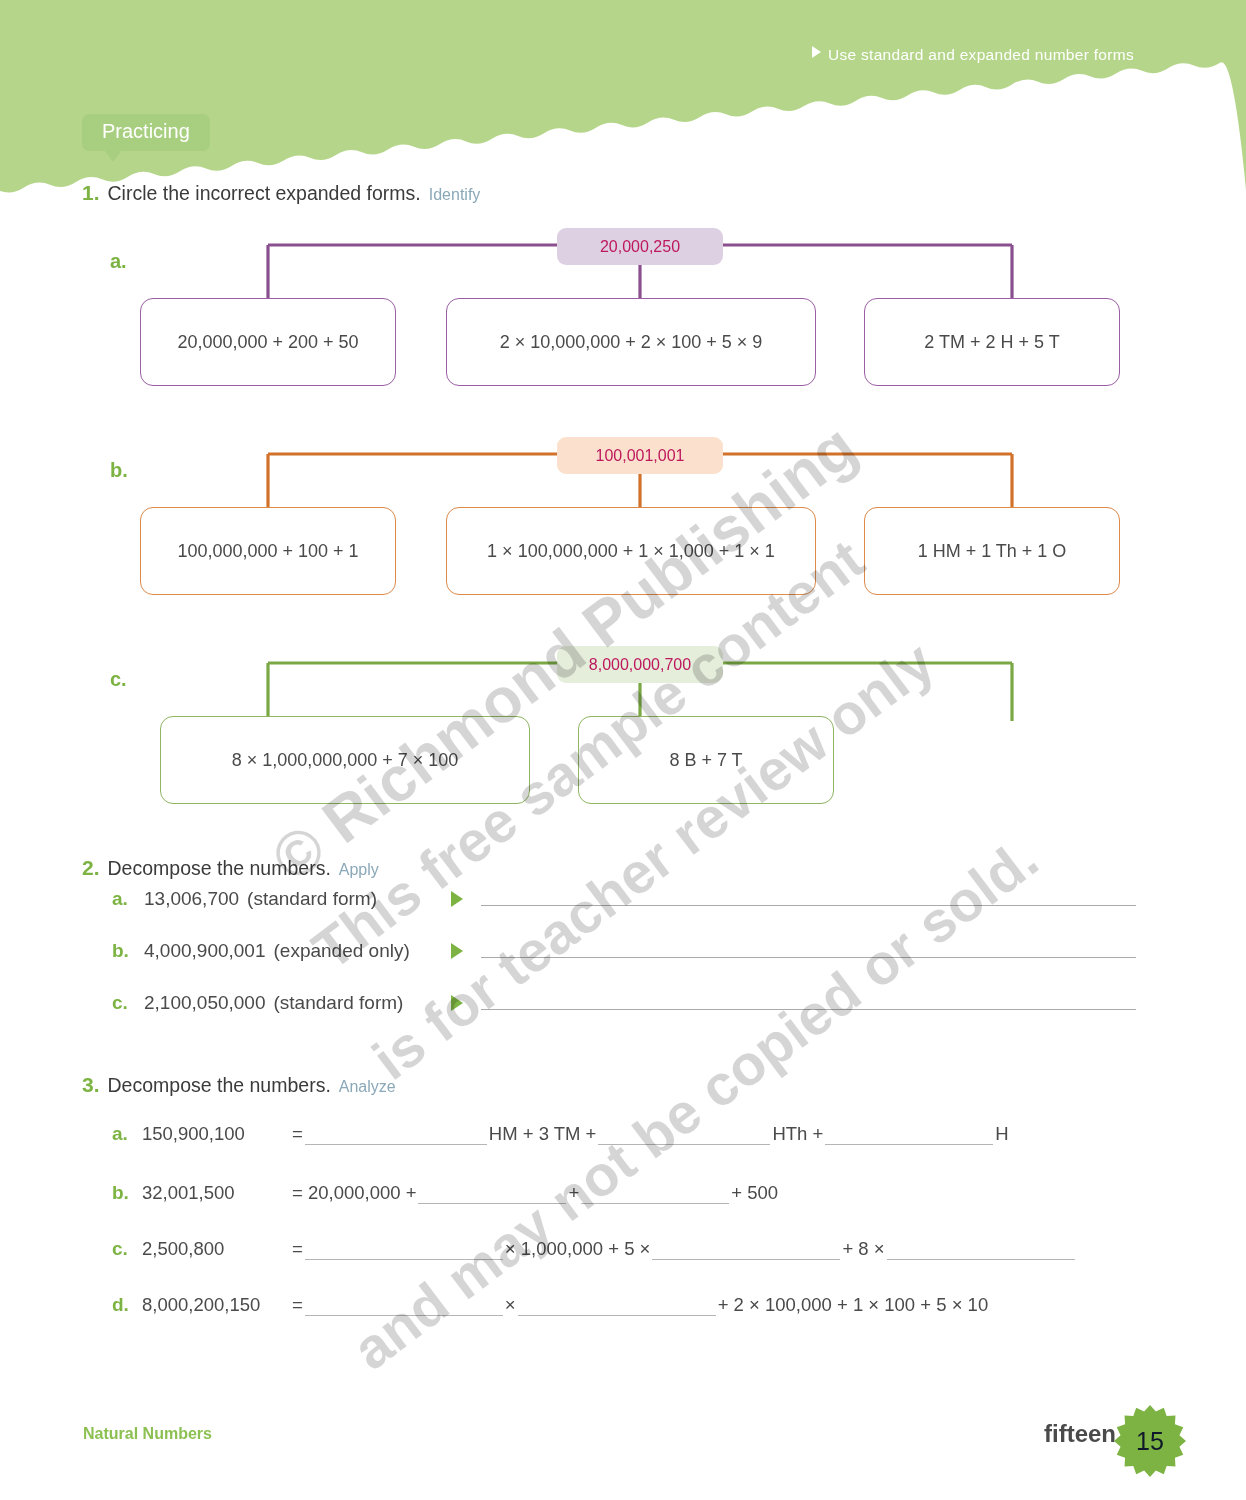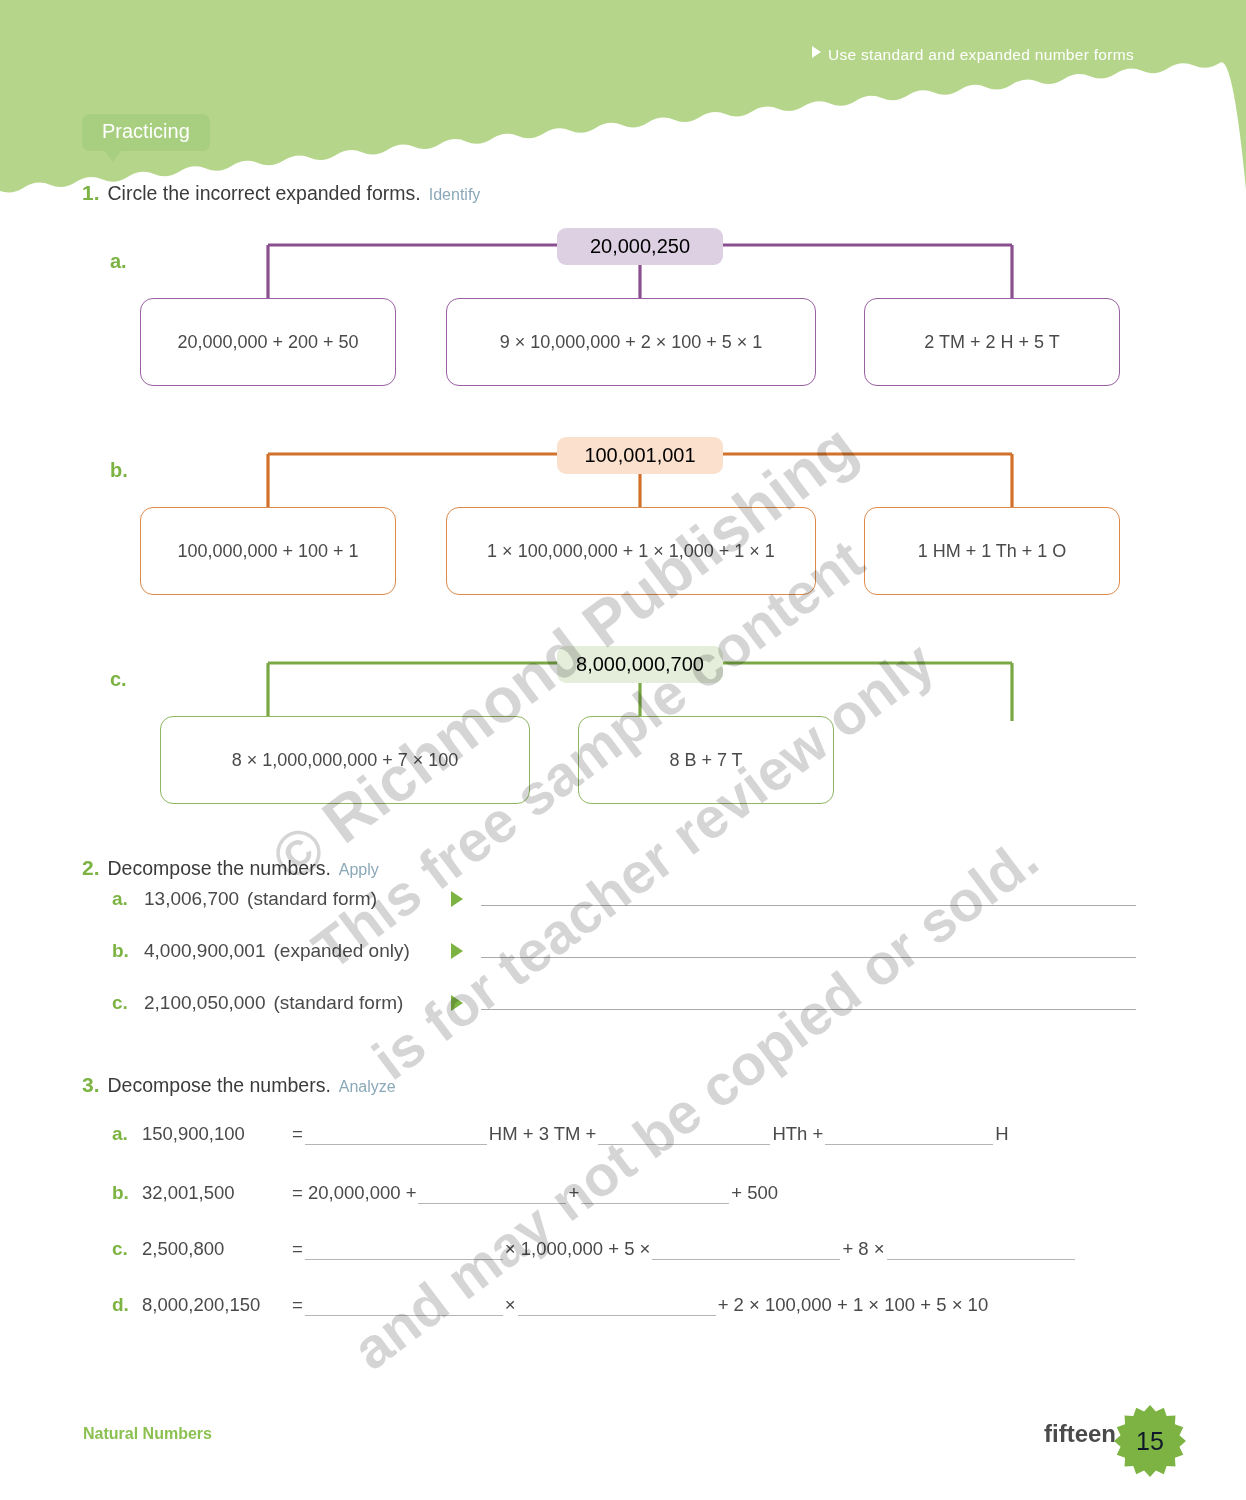--- a/index.html
+++ b/index.html
@@ -46,21 +46,21 @@
 
   
   .tree { position:absolute; z-index:4; width:1060px; left:110px; height:165px; }
   .tree .letter {
     position:absolute; left:0; top:22px; color:#7cb342;
     font-weight:bold; font-size:20px;
   }
   .tree .head {
     position:absolute; left:447px; top:0; width:166px; height:37px;
     border-radius:9px; display:flex; align-items:center; justify-content:center;
-    font-size:20px; color:#000000; z-index:3;
+    font-size:16px; color:#be185d; z-index:3;
   }
   .tree .connector { position:absolute; left:0; top:0; width:1060px; height:95px; z-index:1; }
   .tree .boxes { position:absolute; left:0; top:70px; width:1060px; display:flex; z-index:2; }
   .tree .box {
     height:88px; border-radius:13px; background:#ffffff;
     display:flex; align-items:center; justify-content:center;
     font-size:18px; color:#4a4a4a; text-align:center; padding:0 24px;
   }
   .tree .b1 { width:256px; margin-left:30px; }
   .tree .b2 { width:370px; margin-left:50px; }
@@ -158,21 +158,21 @@
 </div>
 
 <div class="tree tree-a" style="top:228px">
   <div class="letter">a.</div>
   <div class="head">20,000,250</div>
   <svg class="connector" viewBox="0 0 1060 95">
     <path d="M158,17 L158,75 M158,17 L902,17 M902,17 L902,75 M530,37 L530,75" stroke="#8a4f8f" stroke-width="3.2" fill="none"></path>
   </svg>
   <div class="boxes">
     <div class="box b1">20,000,000 + 200 + 50</div>
-    <div class="box b2">9 × 10,000,000 + 2 × 100 + 5 × 1</div>
+    <div class="box b2">2 × 10,000,000 + 2 × 100 + 5 × 9</div>
     <div class="box b3">2 TM + 2 H + 5 T</div>
   </div>
 </div>
 
 <div class="tree tree-b" style="top:437px">
   <div class="letter">b.</div>
   <div class="head">100,001,001</div>
   <svg class="connector" viewBox="0 0 1060 95">
     <path d="M158,17 L158,75 M158,17 L902,17 M902,17 L902,75 M530,37 L530,75" stroke="#d2722a" stroke-width="3.2" fill="none"></path>
   </svg>

